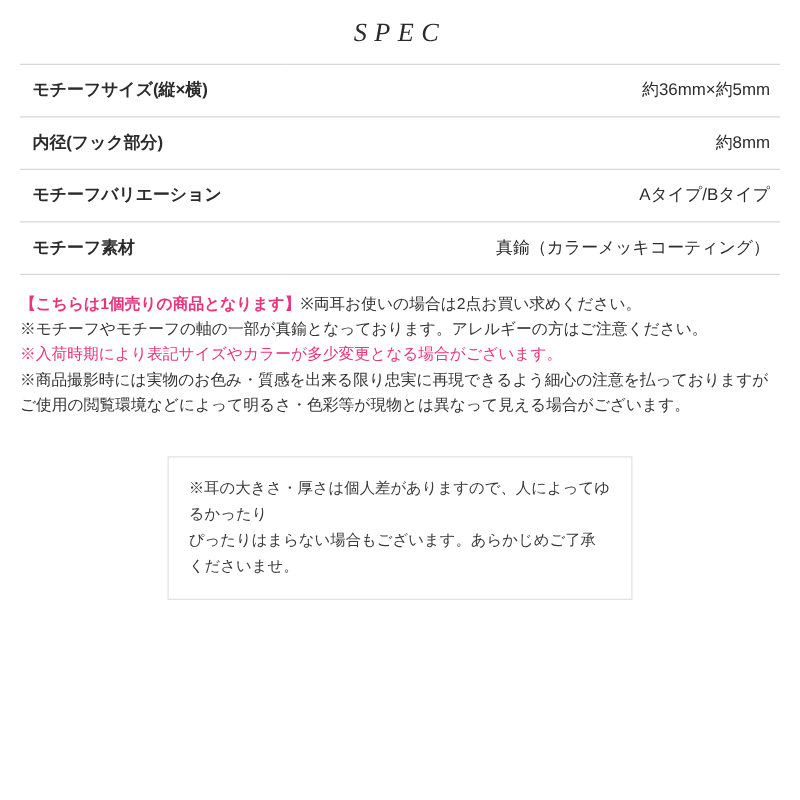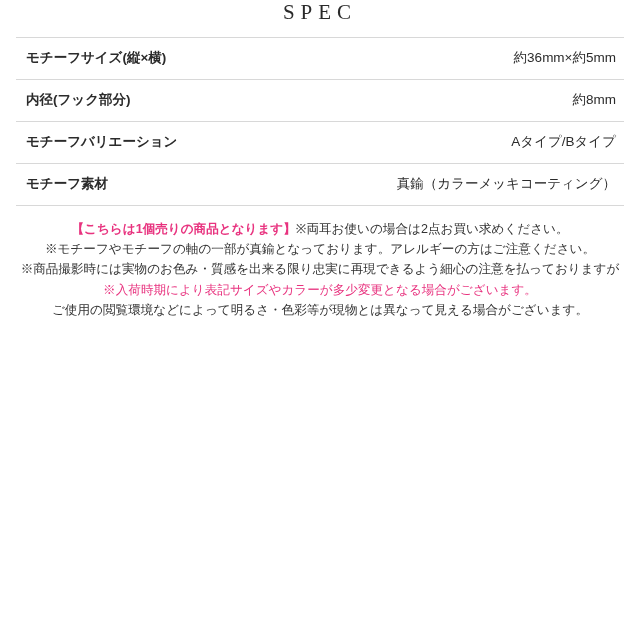--- a/index.html
+++ b/index.html
@@ -19,22 +19,23 @@
     width: 640px;
     height: 640px;
     box-sizing: border-box;
   }
   .spec-title {
     text-align: center;
     font-family: "Liberation Serif", serif;
     font-size: 21px;
     letter-spacing: 6px;
     color: #2a2a2a;
-    padding-top: 0;
+    padding-top: 14px;
     padding-bottom: 12px;
+    font-style: italic;
   }
   .spec-table {
     width: 608px;
     margin: 0 auto;
     border-collapse: collapse;
     border-top: 1px solid #d8d8d8;
   }
   .spec-table tr {
     border-bottom: 1px solid #d8d8d8;
   }
@@ -56,21 +57,20 @@
   .notes {
     width: 608px;
     margin: 0 auto;
     padding-top: 13px;
     font-size: 12.6px;
     line-height: 1.62;
     color: #333333;
   }
   .notes .line {
     white-space: nowrap;
-    text-align: center;
   }
   .pink {
     color: #e8337f;
   }
   .pink-b {
     color: #e8337f;
     font-weight: bold;
   }
   .box-wrap {
     width: 608px;
@@ -115,19 +115,25 @@
         <td class="value">真鍮（カラーメッキコーティング）</td>
       </tr>
     </tbody>
   </table>
 
   <div class="notes">
     <div class="line">
       <span class="pink-b">【こちらは1個売りの商品となります】</span><span>※両耳お使いの場合は2点お買い求めください。</span>
     </div>
     <div class="line">※モチーフやモチーフの軸の一部が真鍮となっております。アレルギーの方はご注意ください。</div>
+    <div class="line pink">※入荷時期により表記サイズやカラーが多少変更となる場合がございます。</div>
     <div class="line">※商品撮影時には実物のお色み・質感を出来る限り忠実に再現できるよう細心の注意を払っておりますが</div>
-    <div class="line pink">※入荷時期により表記サイズやカラーが多少変更となる場合がございます。</div>
     <div class="line">ご使用の閲覧環境などによって明るさ・色彩等が現物とは異なって見える場合がございます。</div>
   </div>
 
+  <div class="box-wrap">
+    <div class="note-box">
+      <div>※耳の大きさ・厚さは個人差がありますので、人によってゆるかったり</div>
+      <div>ぴったりはまらない場合もございます。あらかじめご了承くださいませ。</div>
+    </div>
+  </div>
 
 </div>
 
 </body></html>

